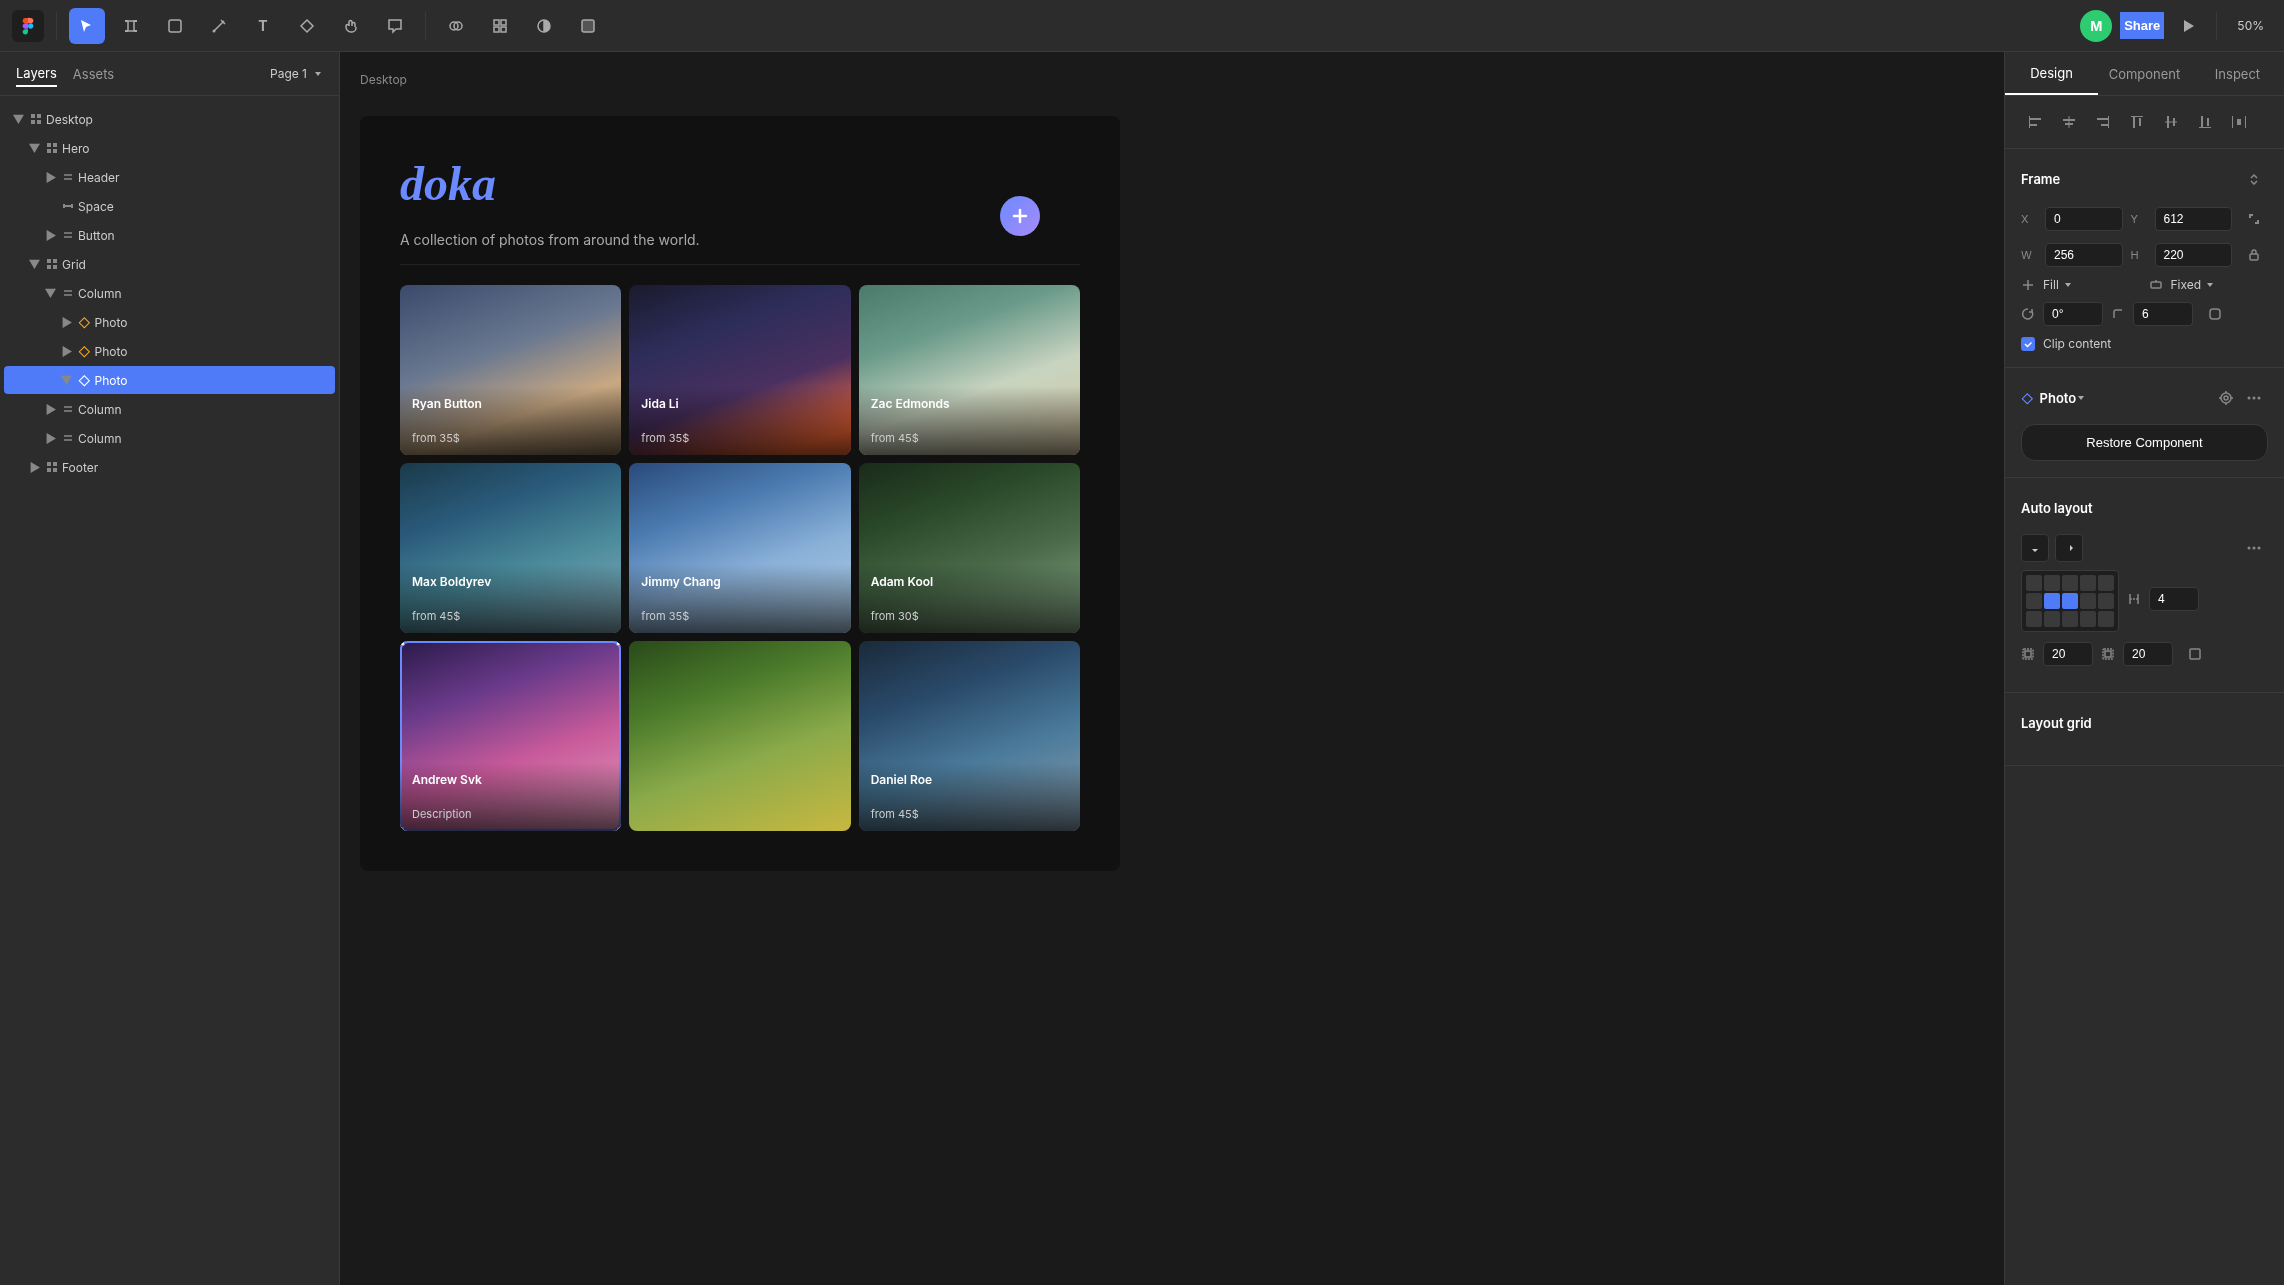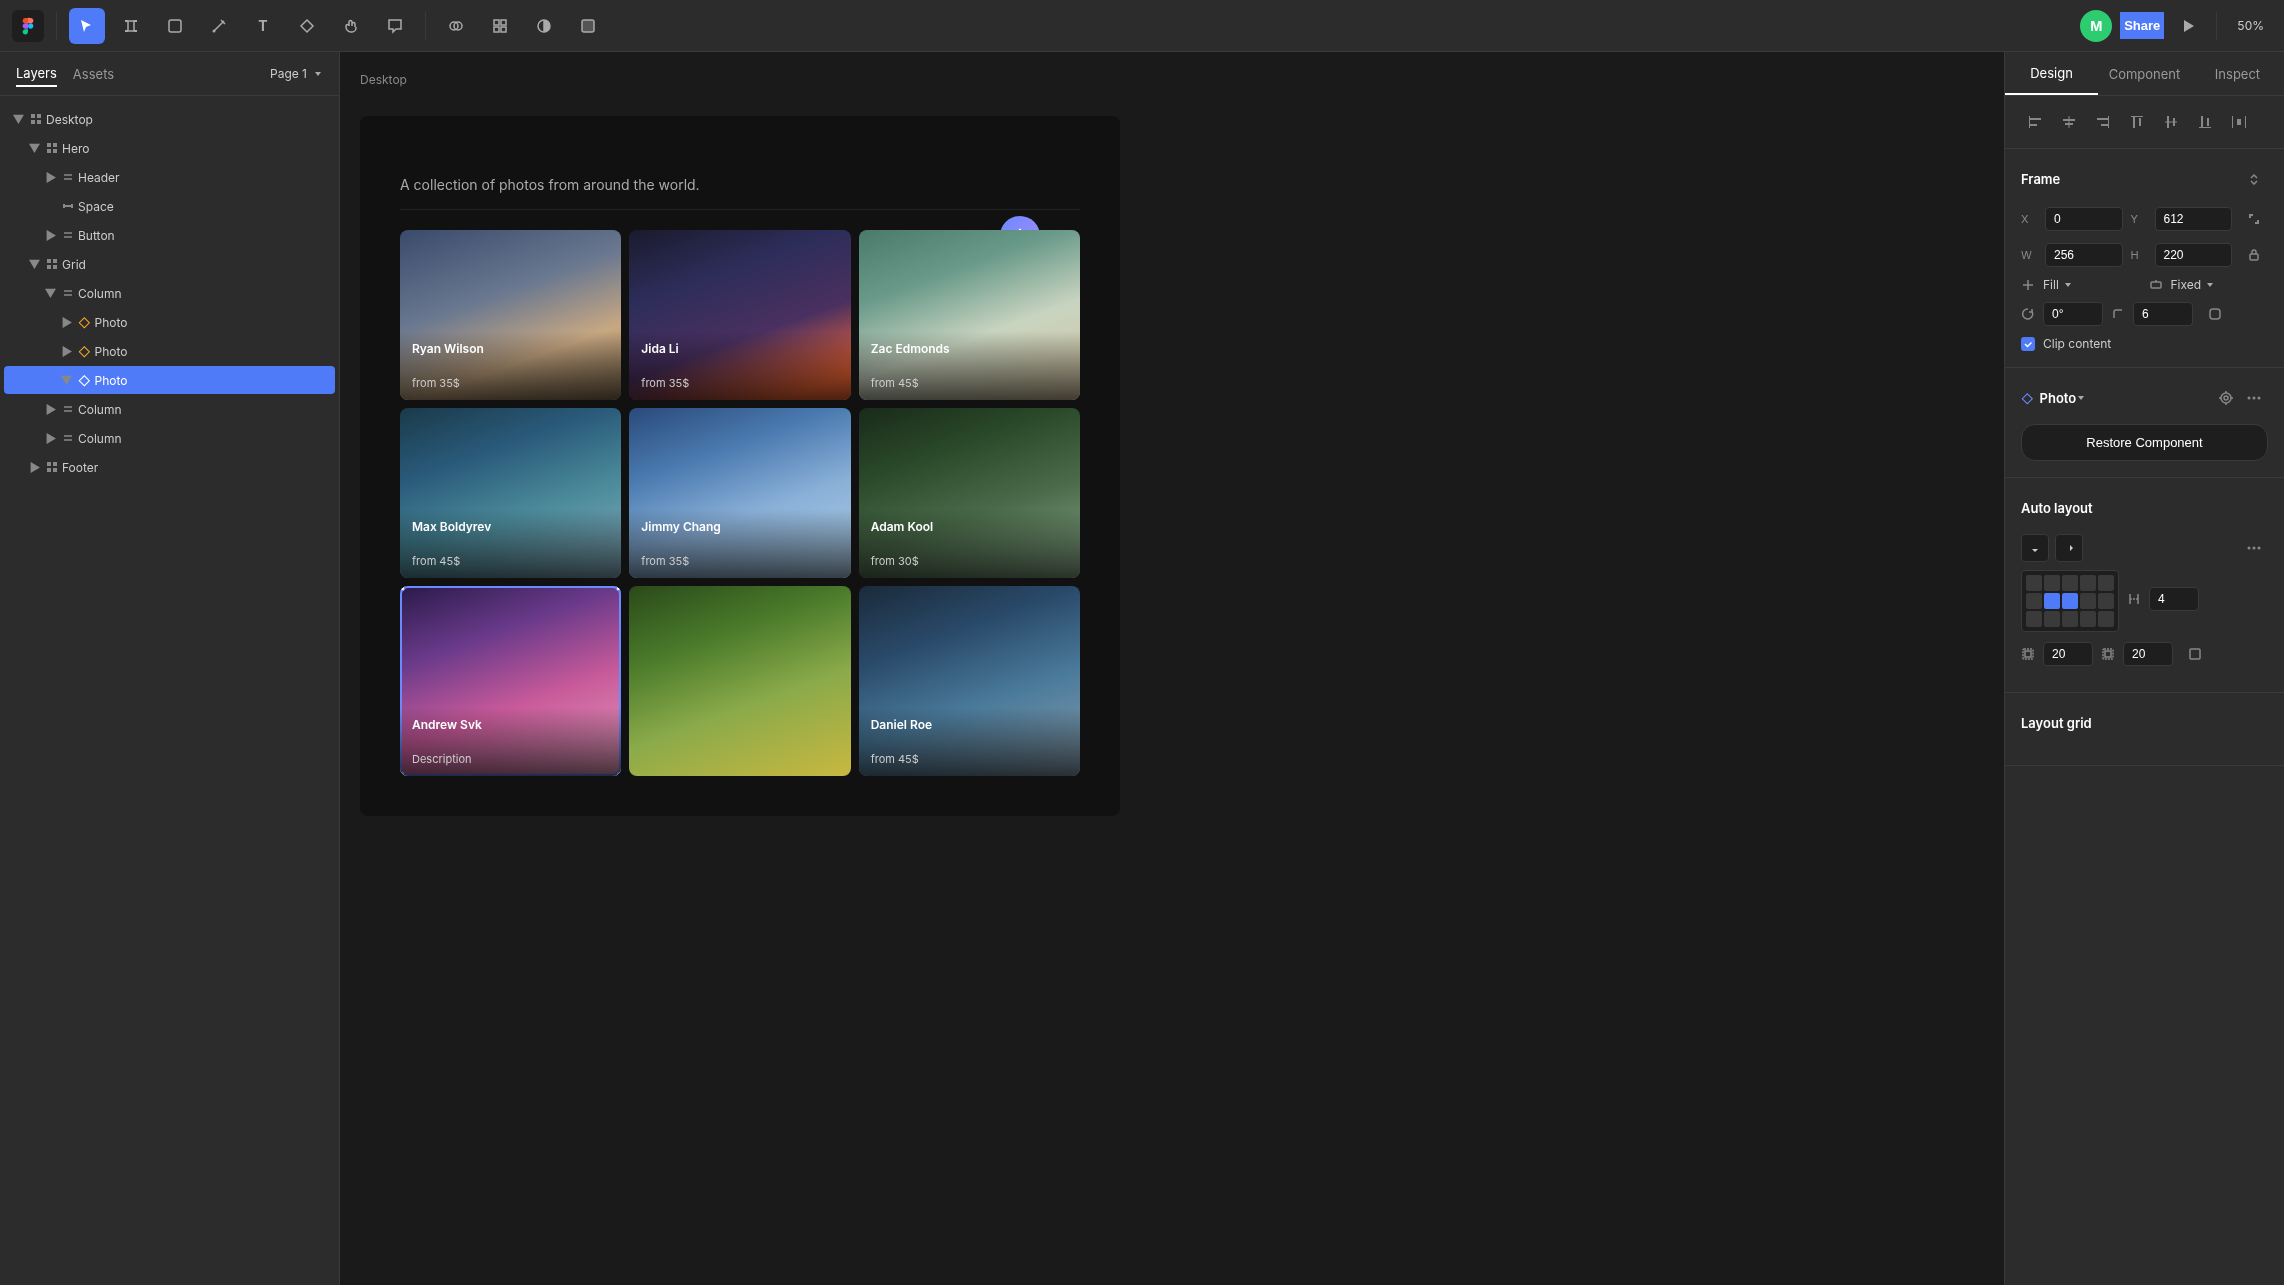--- a/index.html
+++ b/index.html
@@ -346,33 +346,34 @@
 
     </div>
   </div>
 
   <div id="canvas">
     <div class="canvas-label">Desktop</div>
     <div class="canvas-content">
       <div class="doka-frame">
 
         <div style="position:relative; padding-bottom:16px; border-bottom:1px solid #222;">
+          <div class="doka-logo">doka</div>
           <div class="doka-subtitle">A collection of photos from around the world.</div>
           <div class="doka-add-btn">
             <svg width="20" height="20" viewBox="0 0 20 20" fill="#fff">
                 <path d="M10 4v12M4 10h12" stroke="#fff" stroke-width="2.5" stroke-linecap="round"></path>
               </svg>
           </div>
         </div>
 
         <div class="photo-grid">
 
           <div class="photo-card photo-ryan">
             <div class="photo-label">
-              <div class="name">Ryan Wilson</div>
+              <div class="name">Ryan Button</div>
               <div class="price">from 35$</div>
             </div>
           </div>
           <div class="photo-card photo-jida">
             <div class="photo-label">
               <div class="name">Jida Li</div>
               <div class="price">from 35$</div>
             </div>
           </div>
           <div class="photo-card photo-zac">

